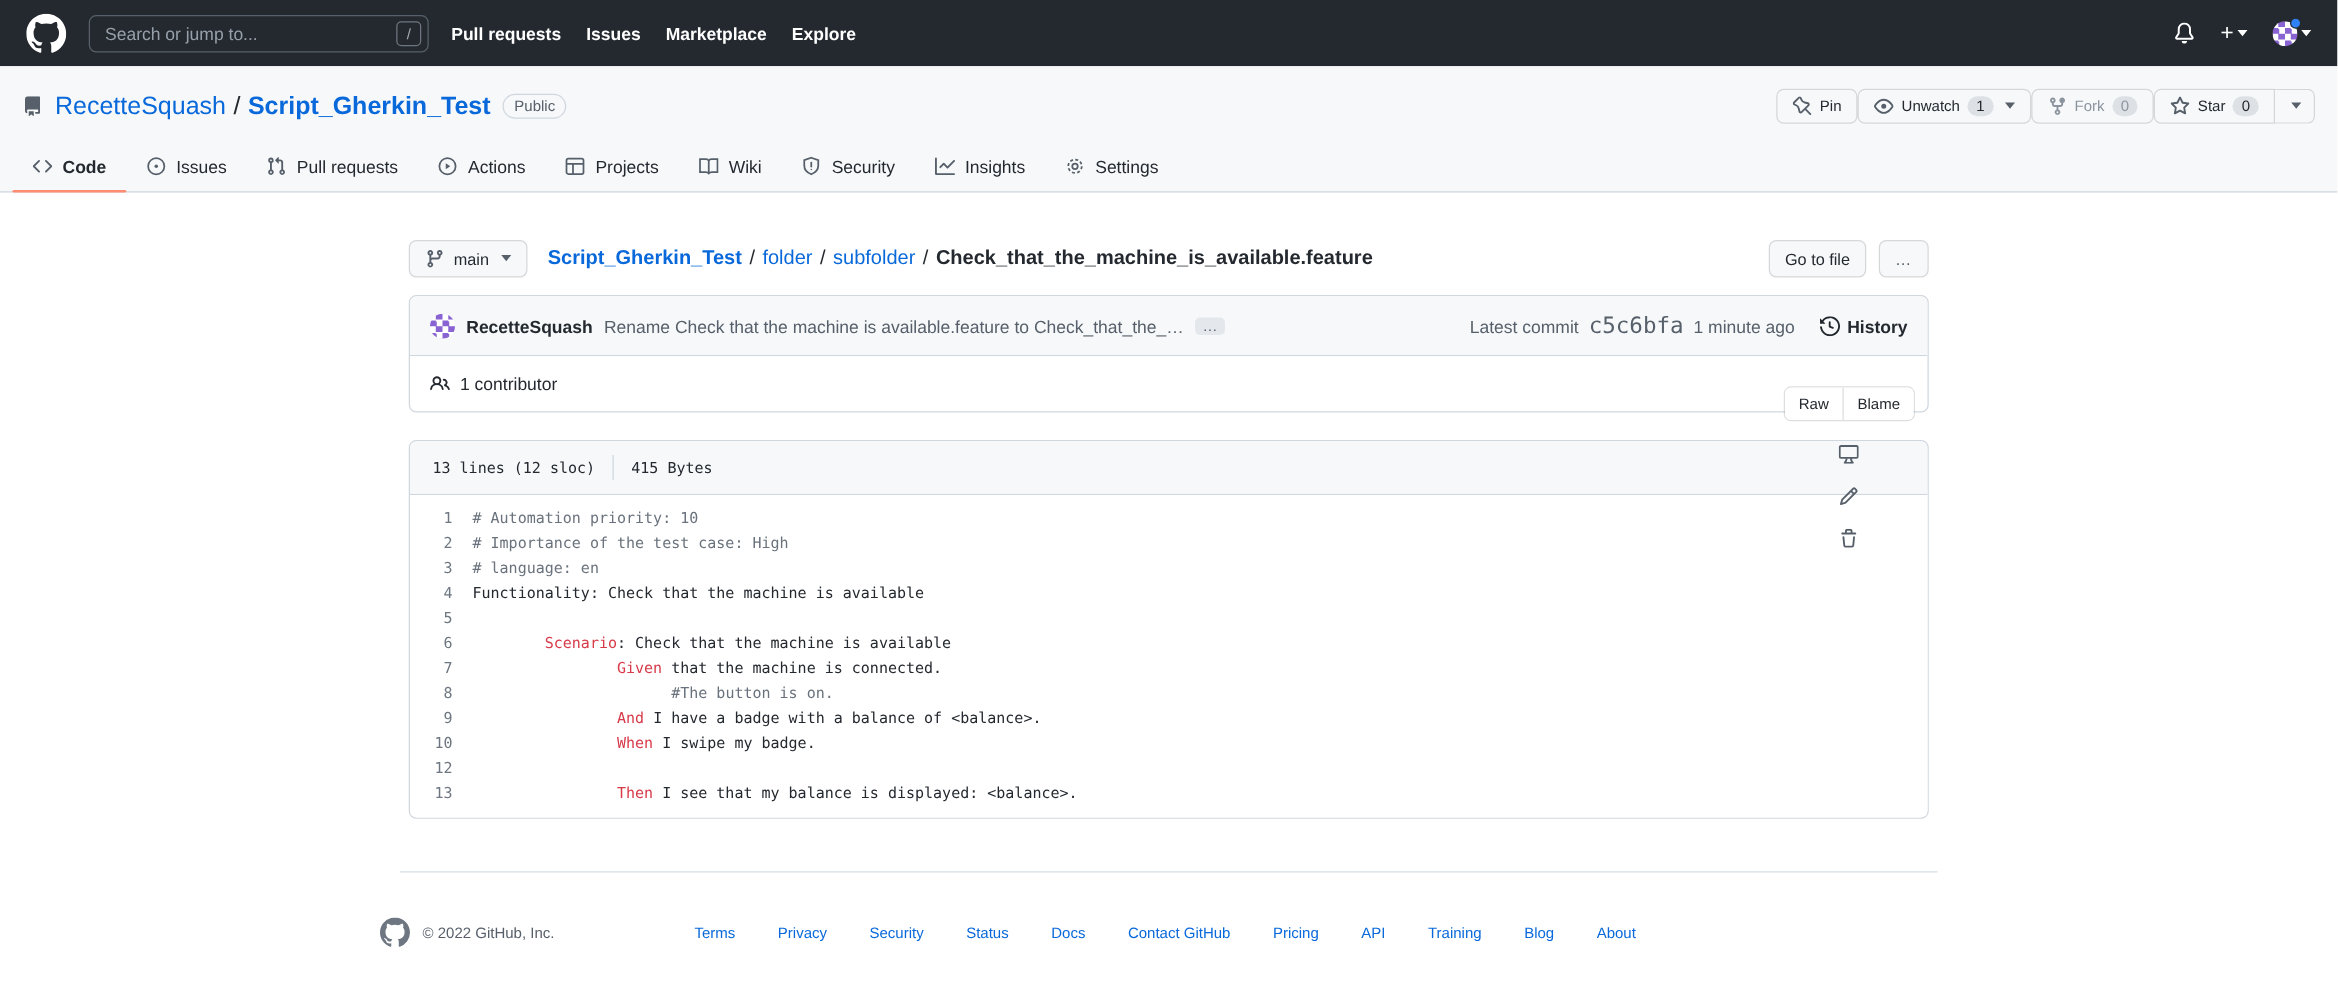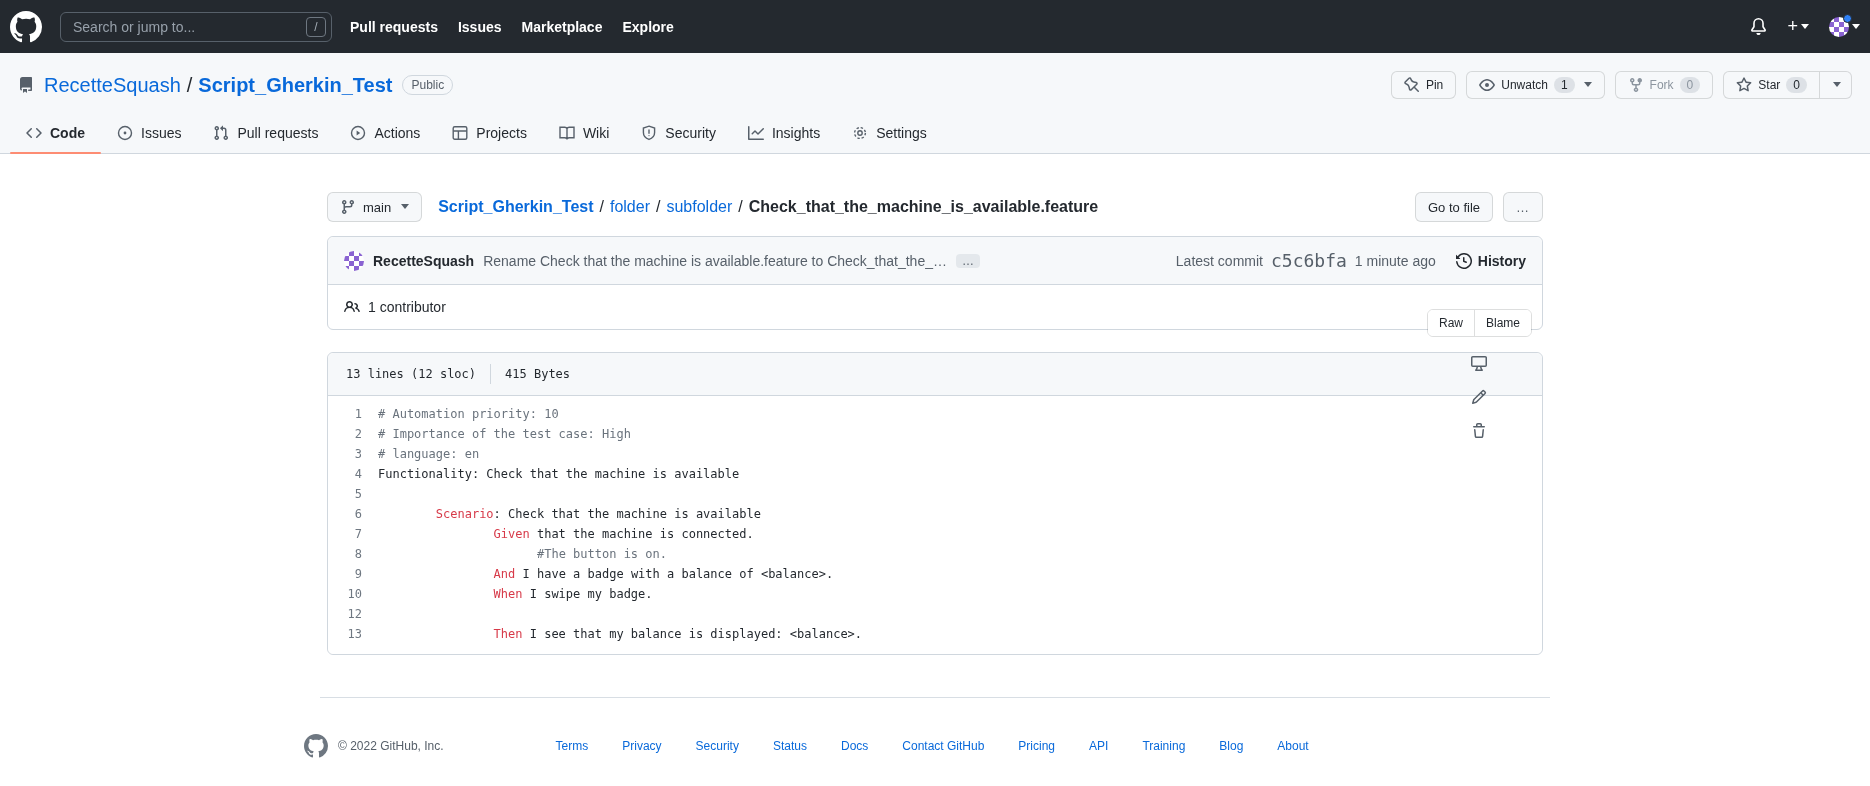--- a/index.html
+++ b/index.html
@@ -2,21 +2,21 @@
 <html><head>
 <meta charset="utf-8">
 <style>
   * { margin:0; padding:0; box-sizing:border-box; }
   html,body { width:1870px; height:786px; overflow:hidden; background:#fff;
     font-family:"Liberation Sans", sans-serif; color:#24292f; }
   a { text-decoration:none; cursor:pointer; }
   svg { display:block; }
 
   
-  .navbar { height:53px; background:#24292f; display:flex; align-items:center; padding:0 10px; gap:18px; }
+  .navbar { height:53px; background:#24292f; display:flex; align-items:center; padding:0 21px; gap:18px; }
   .gh-logo svg { fill:#ffffff; }
   .search { position:relative; width:272px; height:30px; }
   .search input { width:100%; height:100%; background:transparent; border:1px solid #57606a;
     border-radius:6px; color:#c9d1d9; padding:0 32px 0 12px; font-size:14px; font-family:inherit; }
   .search input::placeholder { color:#97a0aa; }
   .slash-hint { position:absolute; right:6px; top:5px; width:20px; height:20px; border:1px solid #6e7781;
     border-radius:4px; color:#a3acb5; font-size:12px; display:flex; align-items:center; justify-content:center; }
   .nav-links { display:flex; gap:20px; }
   .nav-link { color:#ffffff; font-weight:700; font-size:14px; }
   .nav-right { margin-left:auto; display:flex; align-items:center; gap:20px; }
@@ -33,21 +33,21 @@
   
   .hd { background:#f6f8fa; border-bottom:1px solid #d0d7de; }
   .repo-row { display:flex; align-items:center; padding:18px 18px 0 18px; }
   .repo-icon svg { fill:#57606a; }
   .repo-title { font-size:20px; margin-left:10px; display:flex; align-items:center; gap:6px; }
   .repo-title a { color:#0969da; }
   .repo-title .sep { color:#24292f; }
   .repo-name { font-weight:700; }
   .badge-public { font-size:12px; font-weight:500; color:#57606a; border:1px solid #d0d7de;
     border-radius:2em; padding:2px 8px; margin-left:10px; }
-  .repo-actions { margin-left:auto; display:flex; gap:10px; align-items:center; }
+  .repo-actions { margin-left:auto; display:flex; gap:0; align-items:center; }
   .btn { display:flex; align-items:center; gap:6px; height:28px; padding:0 12px; font-size:12px;
     font-weight:500; color:#24292f; background:#f6f8fa; border:1px solid rgba(27,31,36,0.15);
     border-radius:6px; cursor:pointer; }
   .btn svg { fill:#57606a; }
   .btn.disabled, .btn.disabled svg { color:#8c959f; fill:#8c959f; }
   .count-pill { background:rgba(175,184,193,0.35); border-radius:2em; padding:1px 7px; font-size:12px; font-weight:500; }
   .btn-group { display:flex; }
   .btn-group .btn.left { border-radius:6px 0 0 6px; }
   .btn-group .btn.right { border-radius:0 6px 6px 0; border-left:0; padding:0 10px; }
 

